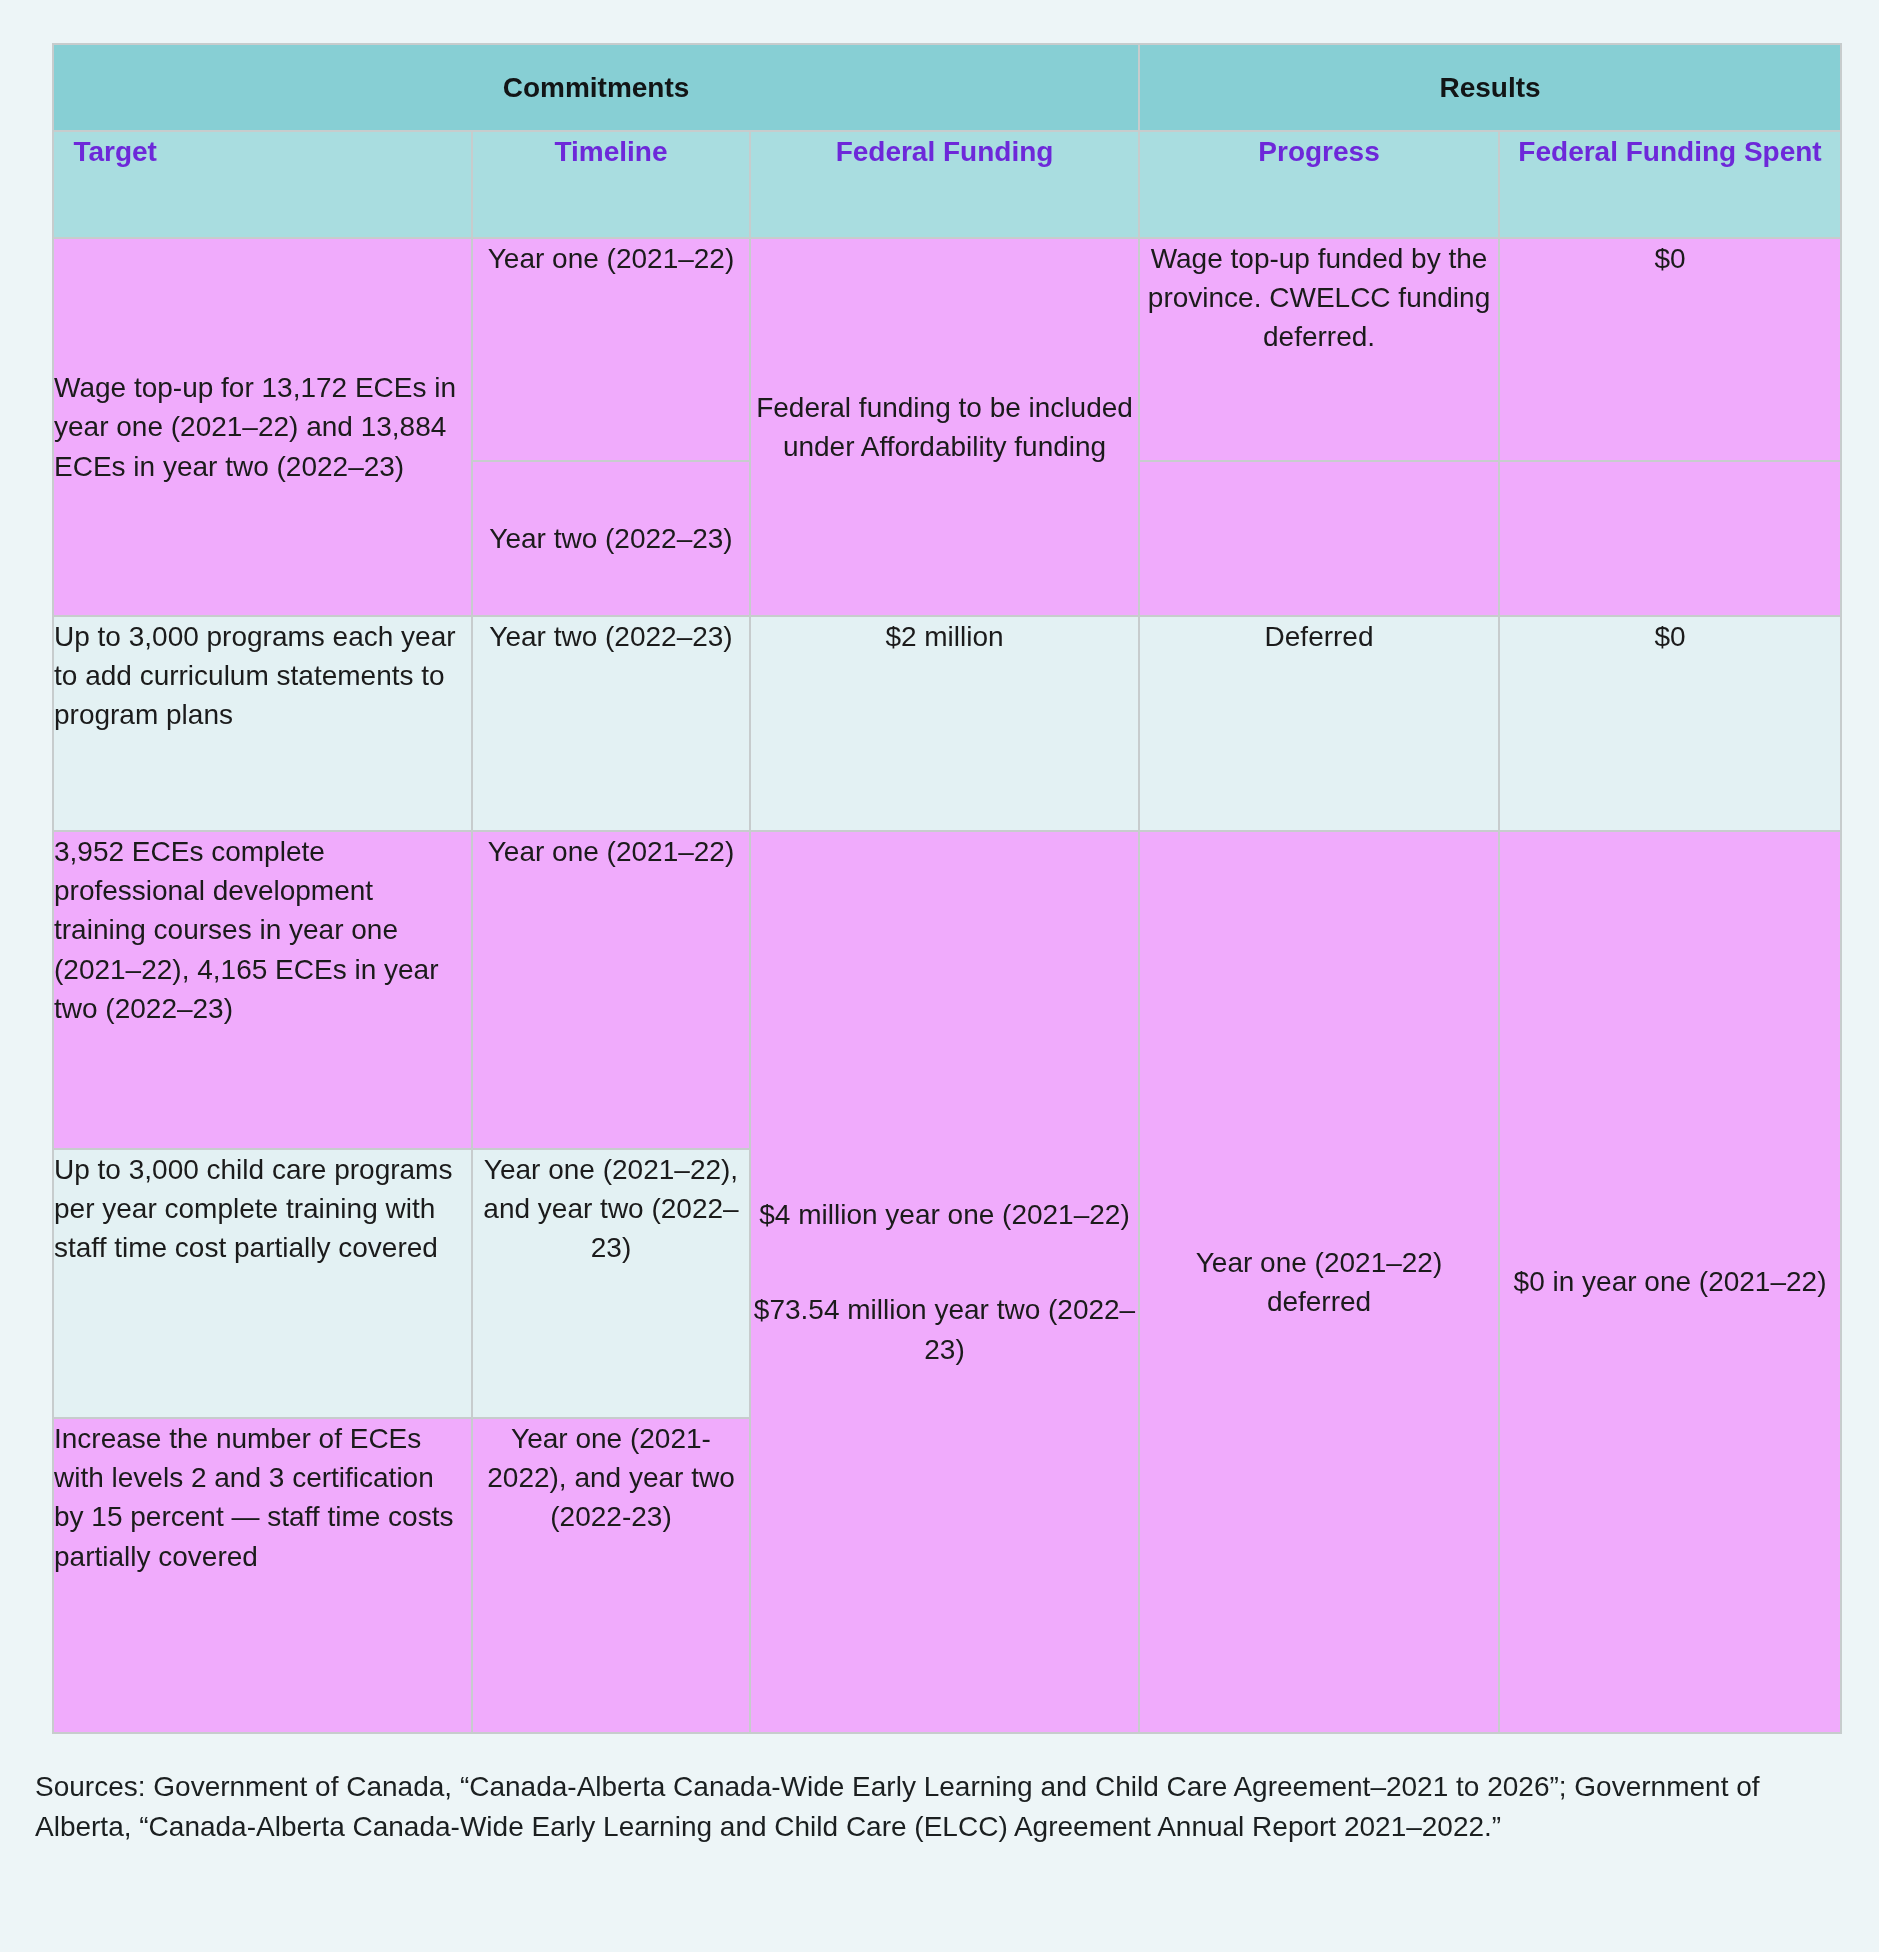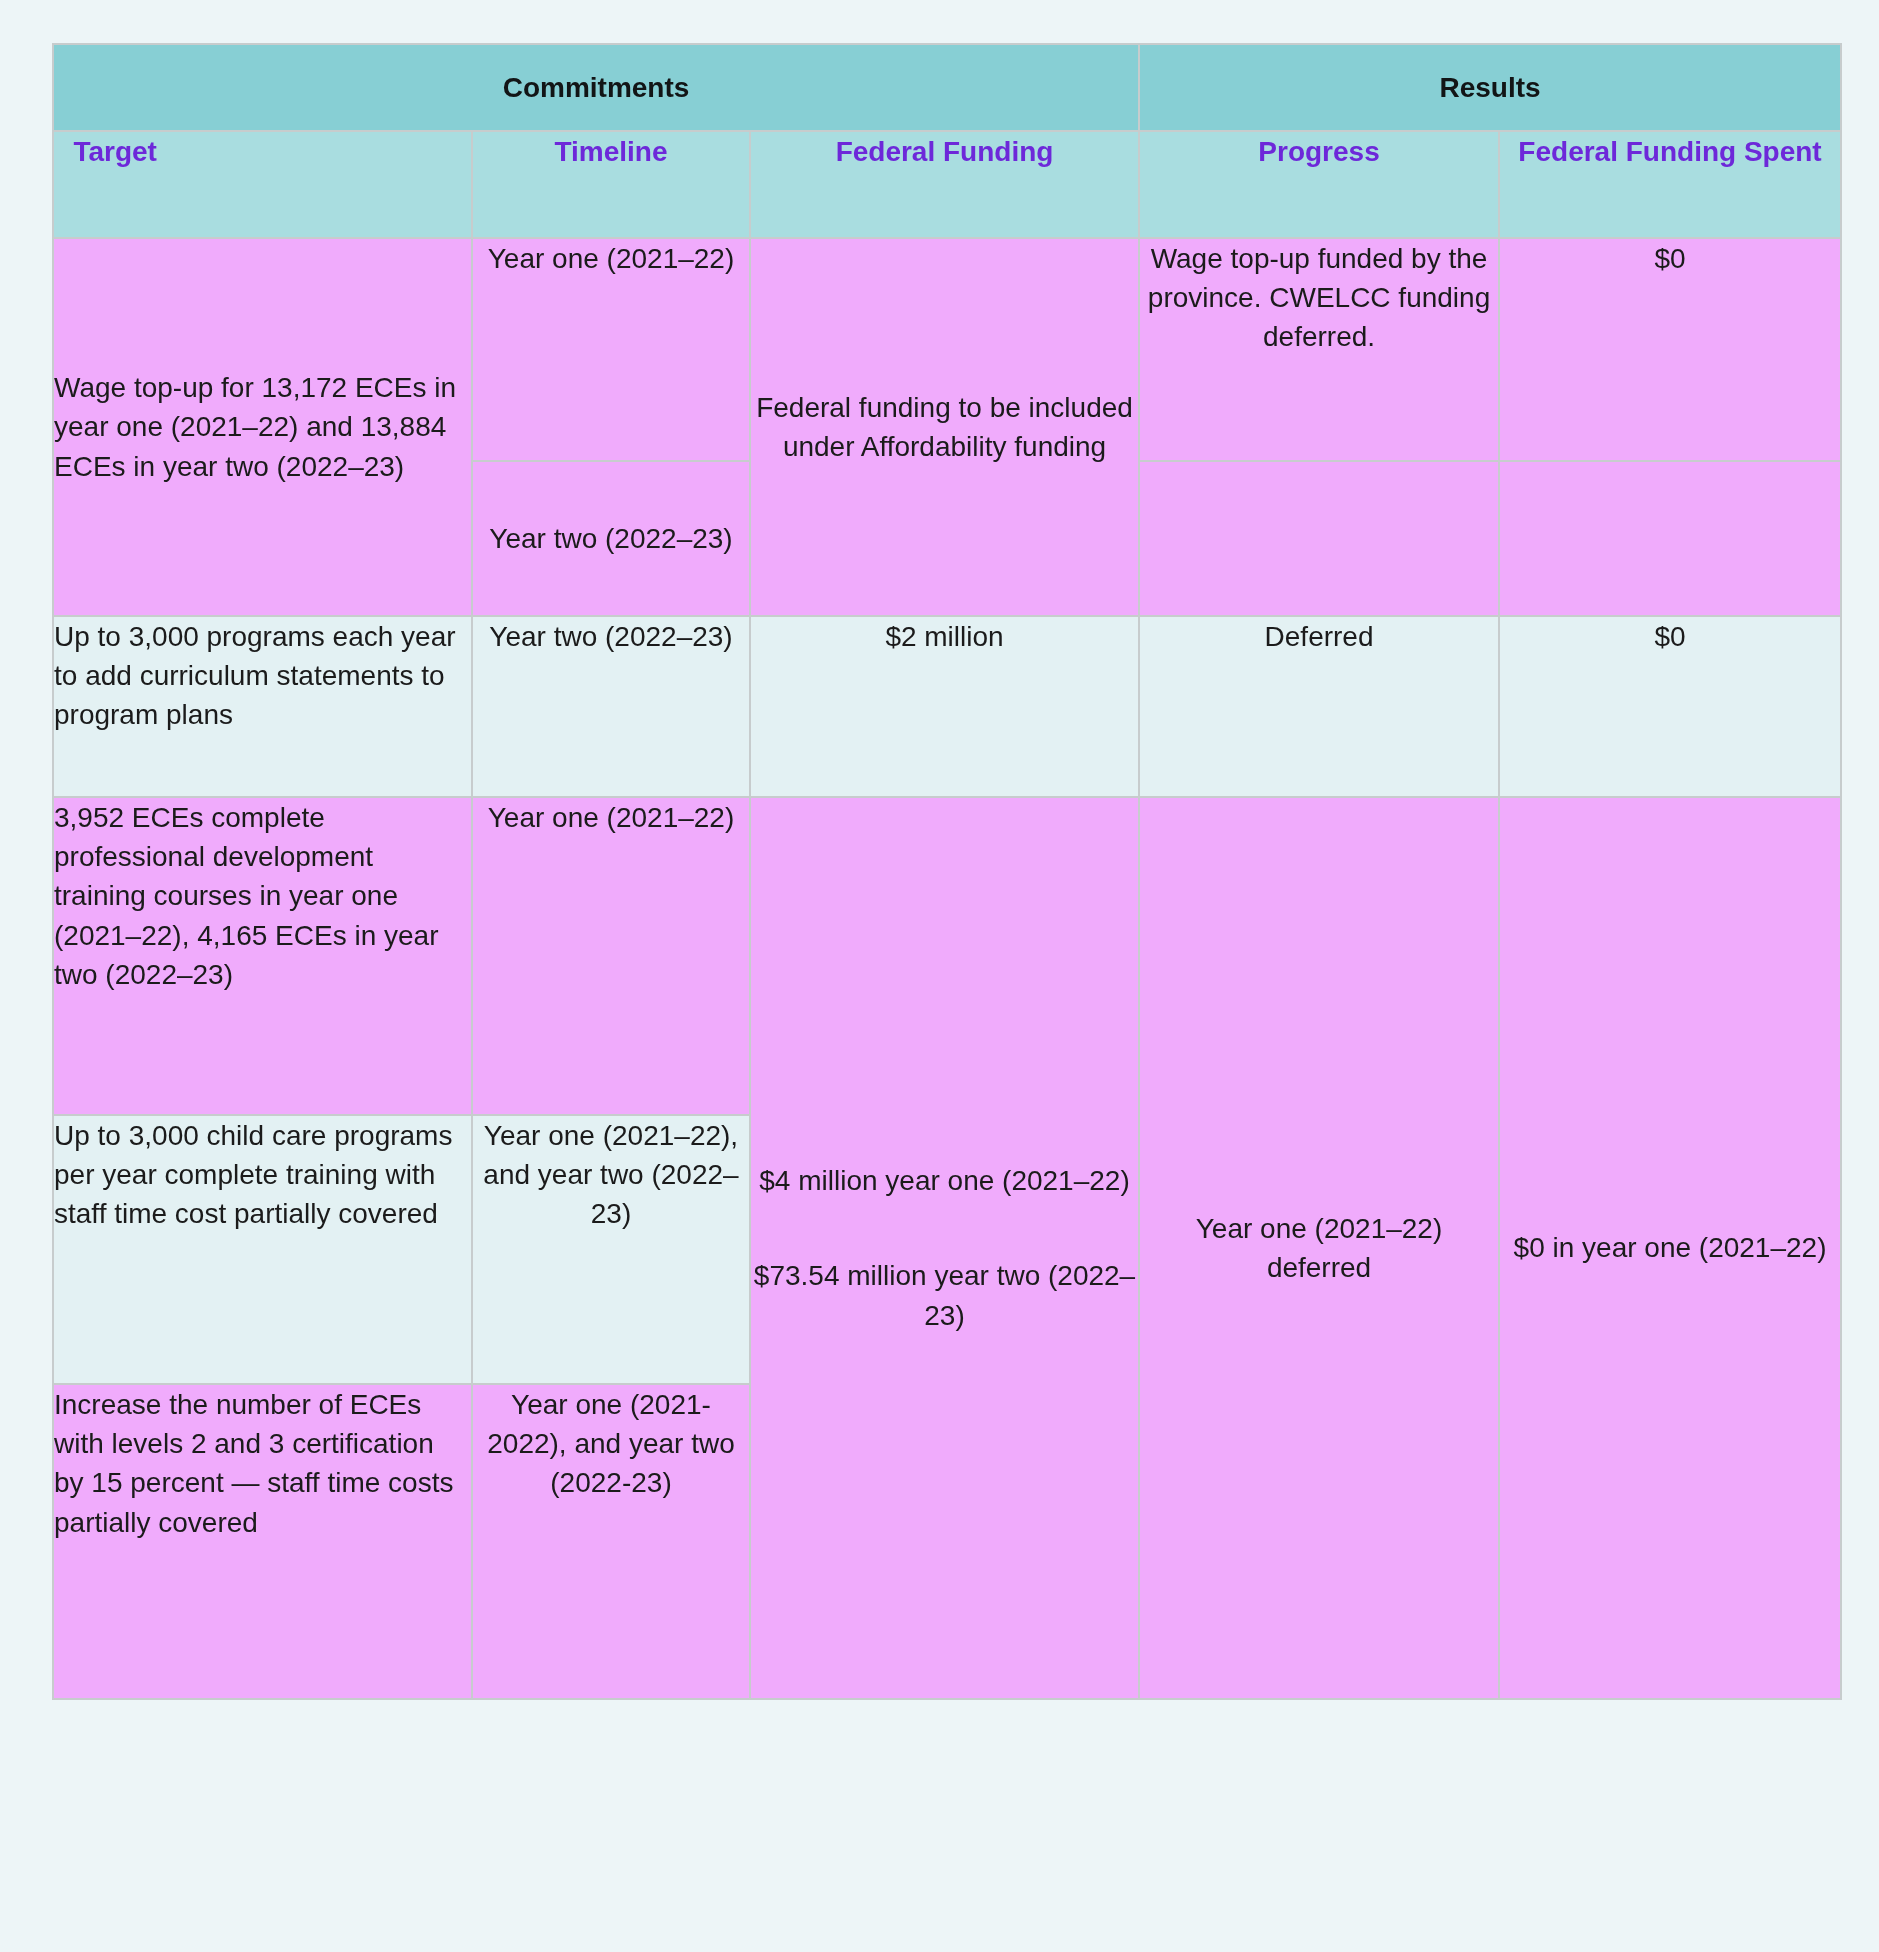--- a/index.html
+++ b/index.html
@@ -104,21 +104,21 @@
       <td class="center vtop">Wage top-up funded by the province. CWELCC funding deferred.</td>
       <td class="center vtop">$0</td>
     </tr>
 
     <tr style="height:155px">
       <td class="center vmid">Year two (2022–23)</td>
       <td class="center vtop"></td>
       <td class="center vtop"></td>
     </tr>
 
-    <tr style="height:181px">
+    <tr style="height:215px">
       <td class="teal left vtop">Up to 3,000 programs each year to add curriculum statements to program plans</td>
       <td class="teal center vtop">Year two (2022–23)</td>
       <td class="teal center vtop">$2 million</td>
       <td class="teal center vtop">Deferred</td>
       <td class="teal center vtop">$0</td>
     </tr>
 
     <tr style="height:318px">
       <td class="left vtop">3,952 ECEs complete professional development training courses in year one (2021–22), 4,165 ECEs in year two (2022–23)</td>
       <td class="center vtop">Year one (2021–22)</td>
@@ -135,15 +135,16 @@
       <td class="teal center vtop">Year one (2021–22), and year two (2022–23)</td>
     </tr>
 
     <tr style="height:315px">
       <td class="left vtop">Increase the number of ECEs with levels 2 and 3 certification by 15 percent — staff time costs partially covered</td>
       <td class="center vtop">Year one (2021-2022), and year two (2022-23)</td>
     </tr>
   </tbody>
     </table>
 
+  <div class="sources">Sources: Government of Canada, “Canada-Alberta Canada-Wide Early Learning and Child Care Agreement–2021 to 2026”; Government of Alberta, “Canada-Alberta Canada-Wide Early Learning and Child Care (ELCC) Agreement Annual Report 2021–2022.”</div>
 
 </div>
 
 
 </body></html>

